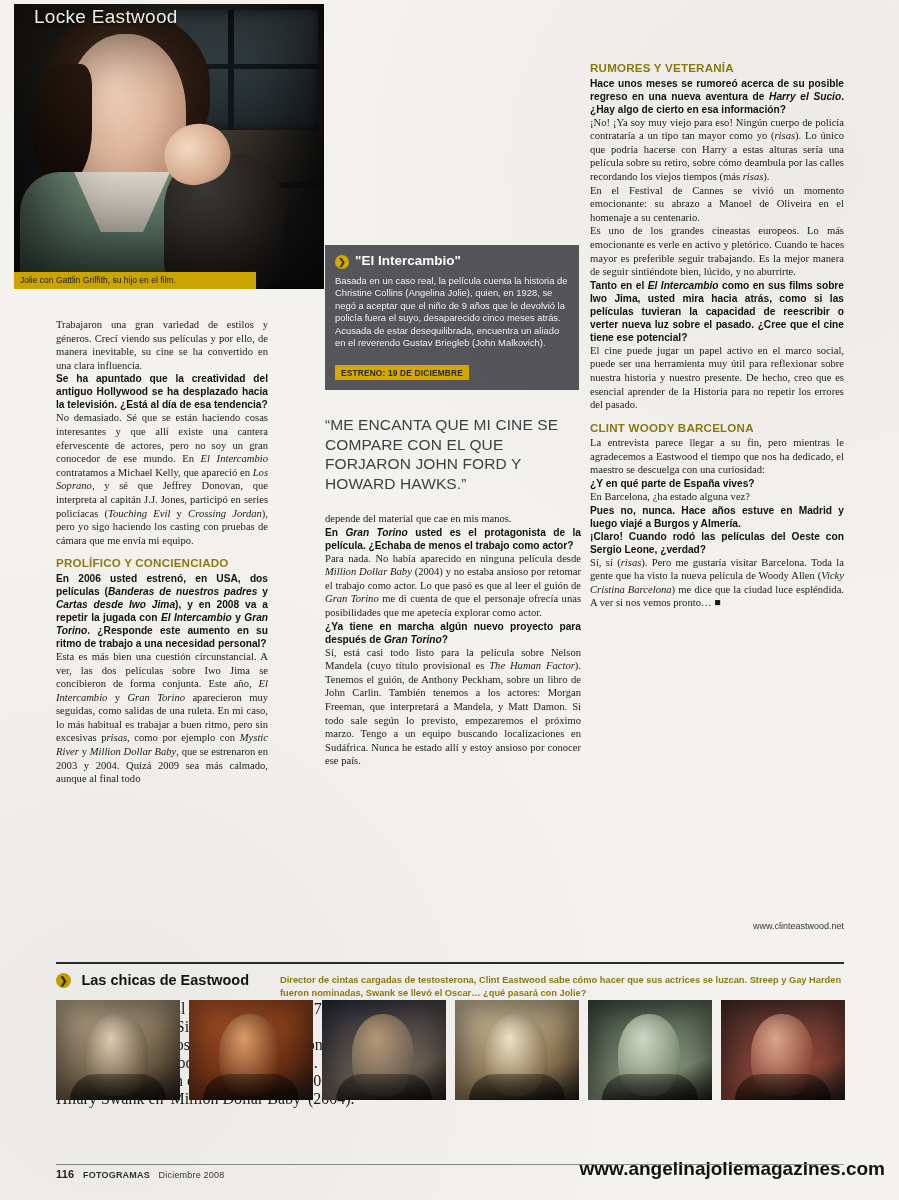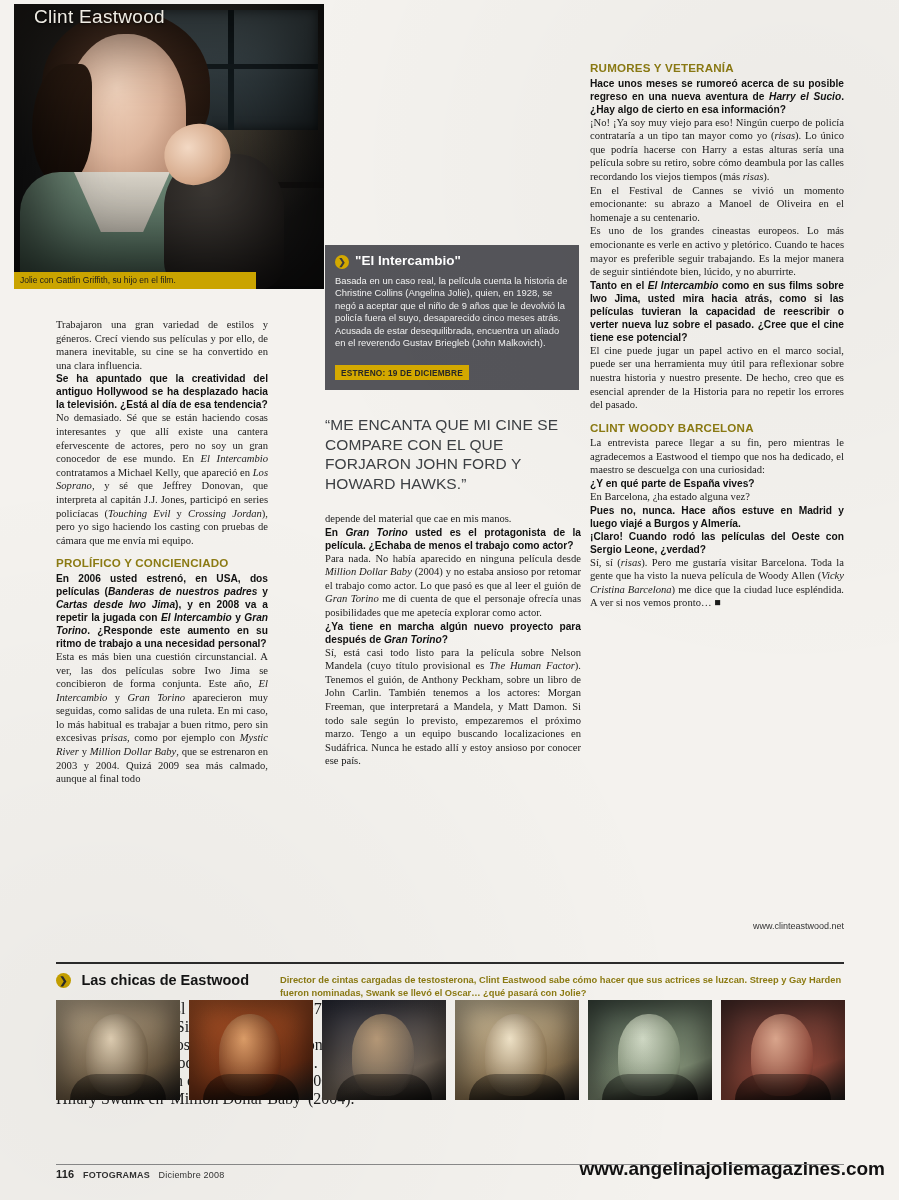--- a/index.html
+++ b/index.html
@@ -170,21 +170,21 @@
     <div class="chair"></div>
     <div class="hair"></div>
     <div class="face"></div>
     <div class="hair2"></div>
     <div class="torso"></div>
     <div class="collar"></div>
     <div class="child"></div>
     <div class="hand"></div>
     <div class="vig"></div>
   </div>
-  <div class="hero-title">Clint Eastwood</div>
+  <div class="hero-title">Locke Eastwood</div>
   <div class="caption-strip">Jolie con Gattlin Griffith, su hijo en el film.</div>
 
   <div class="boxint">
     <span class="bullet">❯</span>
     <div class="bt" style="left:30px;">"El Intercambio"</div>
     <div class="btxt">Basada en un caso real, la película cuenta la historia de Christine Collins (Angelina Jolie), quien, en 1928, se negó a aceptar que el niño de 9 años que le devolvió la policía fuera el suyo, desaparecido cinco meses atrás. Acusada de estar desequilibrada, encuentra un aliado en el reverendo Gustav Briegleb (John Malkovich).</div>
     <div class="estreno">ESTRENO: 19 DE DICIEMBRE</div>
   </div>
 
   <div class="pullquote">“ME ENCANTA QUE MI CINE SE COMPARE CON EL QUE FORJARON JOHN FORD Y HOWARD HAWKS.”</div>

